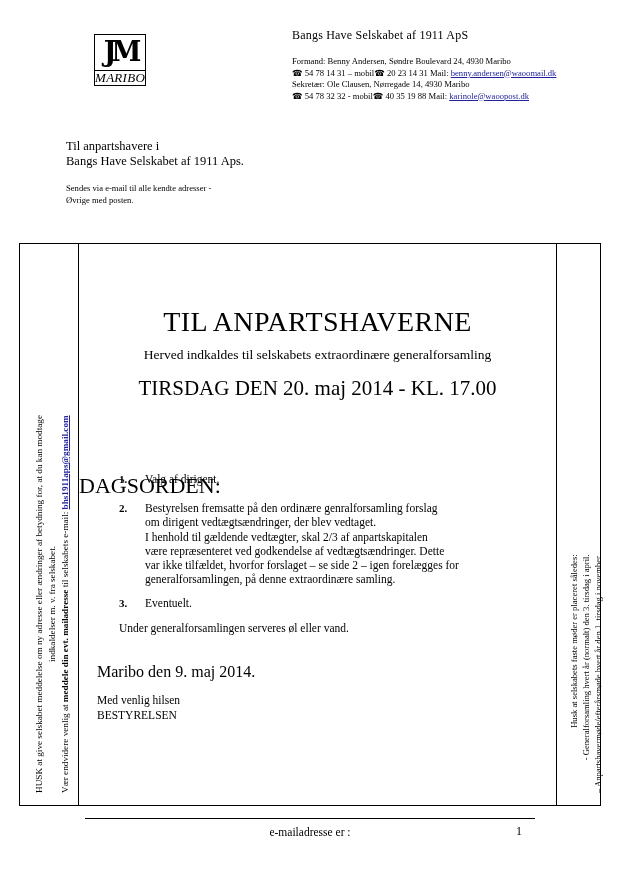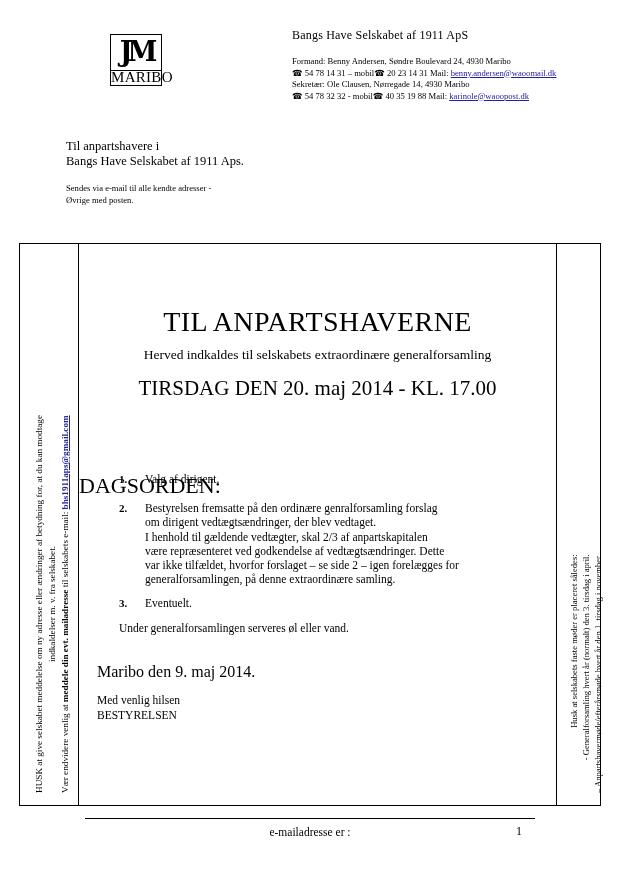--- a/index.html
+++ b/index.html
@@ -18,21 +18,21 @@
 
   
   #letterhead {
     position: absolute;
     left: 0; top: 28px;
     width: 620px;
     height: 85px;
   }
   #logo-box {
     position: absolute;
-    left: 110px; top: 6px;
+    left: 94px; top: 6px;
     width: 52px; height: 52px;
     border: 1.5px solid #000;
     box-sizing: border-box;
   }
   #logo-mono {
     position: absolute;
     left: 0; top: -1px;
     width: 100%;
     text-align: center;
     font-family: "DejaVu Serif", serif;
@@ -46,23 +46,24 @@
     left: 0; top: 35px;
     width: 100%;
     border-top: 1.4px solid #000;
   }
   #logo-city {
     position: absolute;
     left: 0; top: 35px;
     width: 100%;
     text-align: left;
     font-family: "Liberation Serif", serif;
-    font-size: 15px;
+    font-size: 13px;
     line-height: 15px;
     letter-spacing: 0.3px;
+    font-style: italic;
   }
   #company-name {
     position: absolute;
     left: 292px; top: 0px;
     font-size: 12px;
     letter-spacing: 0.2px;
     white-space: nowrap;
   }
   #contact-lines {
     position: absolute;

